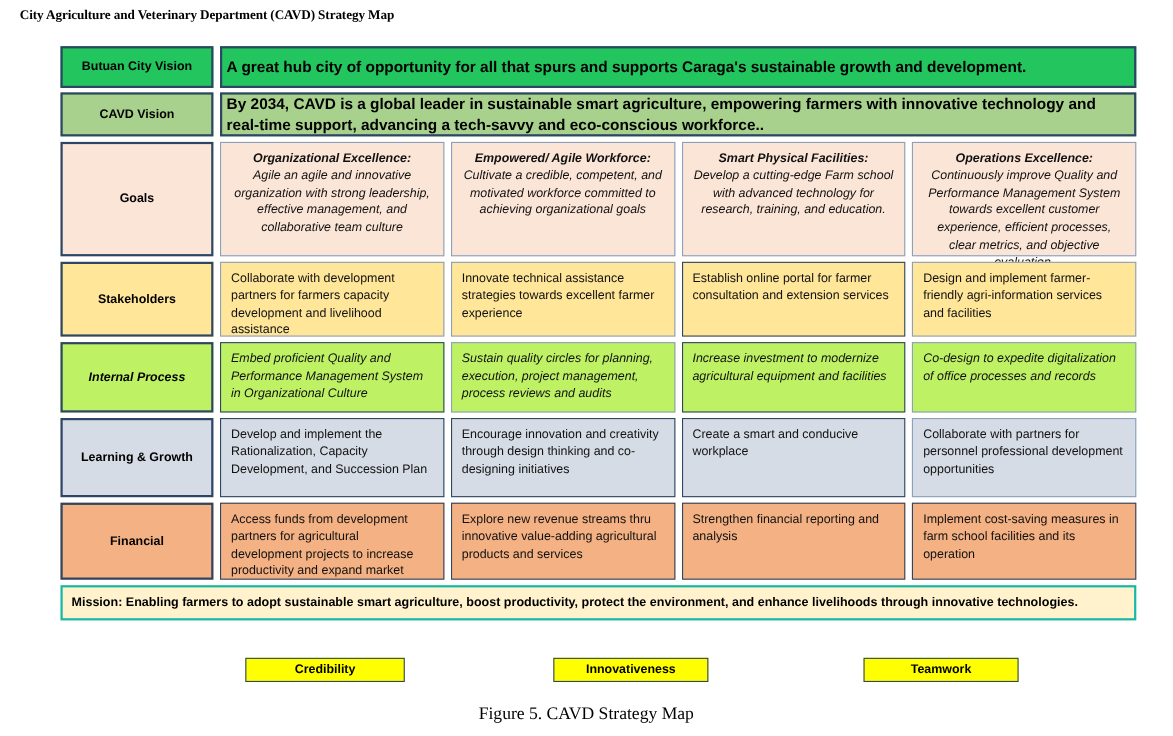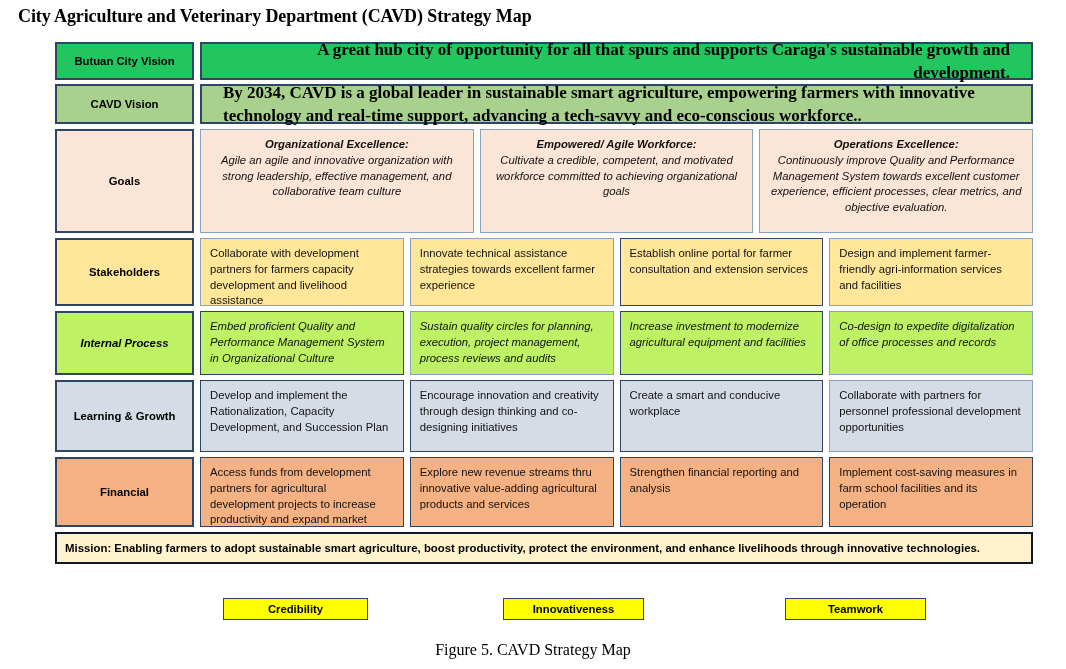--- a/index.html
+++ b/index.html
@@ -19,21 +19,21 @@
     height: 669px;
     background: #ffffff;
   }
 
   
   #doc-title {
     position: absolute;
     left: 18px;
     top: 6px;
     font-family: "Liberation Serif", serif;
-    font-size: 18px;
+    font-size: 12px;
     font-weight: bold;
     color: #000000;
     letter-spacing: -0.1px;
     white-space: nowrap;
     text-align: right;
   }
 
   
   #map {
     position: absolute;
@@ -67,28 +67,27 @@
   .content-wrap {
     flex: 1 1 auto;
     display: flex;
     margin-left: 6px;
     gap: 6px;
   }
 
   .wide-cell {
     flex: 1 1 auto;
     border: 2px solid #2d4664;
-    padding: 7px 21px;
-    font-size: 17px;
+    padding: 7px 4px;
+    font-size: 14px;
     font-weight: bold;
     color: #000000;
     line-height: 1.38;
     display: flex;
     align-items: center;
-    font-family: Liberation Serif, serif;
   }
 
   .cell {
     flex: 1 1 0;
     border: 1.6px solid #8aa0bd;
     padding: 7px 9px 6px 9px;
     font-size: 11.3px;
     color: #111111;
     line-height: 1.40;
   }
@@ -117,21 +116,21 @@
   .r-stake    { height: 68px; margin-bottom: 5px; }
   .r-internal { height: 64px; margin-bottom: 5px; }
   .r-learning { height: 72px; margin-bottom: 5px; }
   .r-financial{ height: 70px; margin-bottom: 5px; }
 
   .r-goals .cell    { align-items: flex-start; text-align: center; }
 
   
   #mission-row {
     width: 978px;
-    border: 2px solid #0f172a;
+    border: 2px solid #14b8a6;
     background: #fff2cc;
     padding: 6px 8px;
     font-size: 11.4px;
     font-weight: bold;
     line-height: 1.42;
     color: #000000;
   }
 
   
   #values {
@@ -197,20 +196,24 @@
       <div class="content-wrap">
         <div class="cell c-goals">
           <span class="head">Organizational Excellence:</span>
           <span class="body-it">Agile an agile and innovative organization with strong leadership, effective management, and collaborative team culture</span>
         </div>
         <div class="cell c-goals">
           <span class="head">Empowered/ Agile Workforce:</span>
           <span class="body-it">Cultivate a credible, competent, and motivated workforce committed to achieving organizational goals</span>
         </div>
         <div class="cell c-goals">
+          <span class="head">Smart Physical Facilities:</span>
+          <span class="body-it">Develop a cutting-edge Farm school with advanced technology for research, training, and education.</span>
+        </div>
+        <div class="cell c-goals">
           <span class="head">Operations Excellence:</span>
           <span class="body-it">Continuously improve Quality and Performance Management System towards excellent customer experience, efficient processes, clear metrics, and objective evaluation.</span>
         </div>
       </div>
     </div>
 
     <div class="row r-stake">
       <div class="label-cell c-stake">Stakeholders</div>
       <div class="content-wrap">
         <div class="cell c-stake">Collaborate with development partners for farmers capacity development and livelihood assistance</div>

